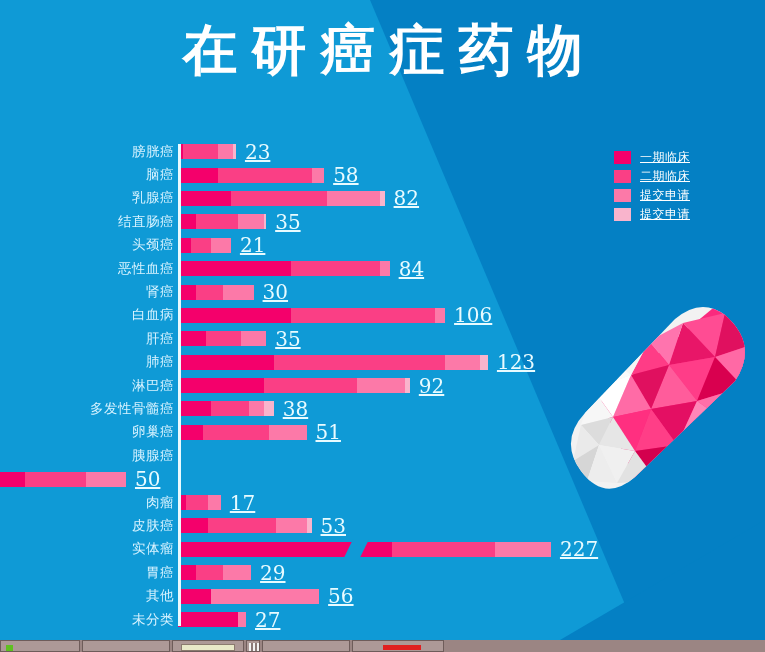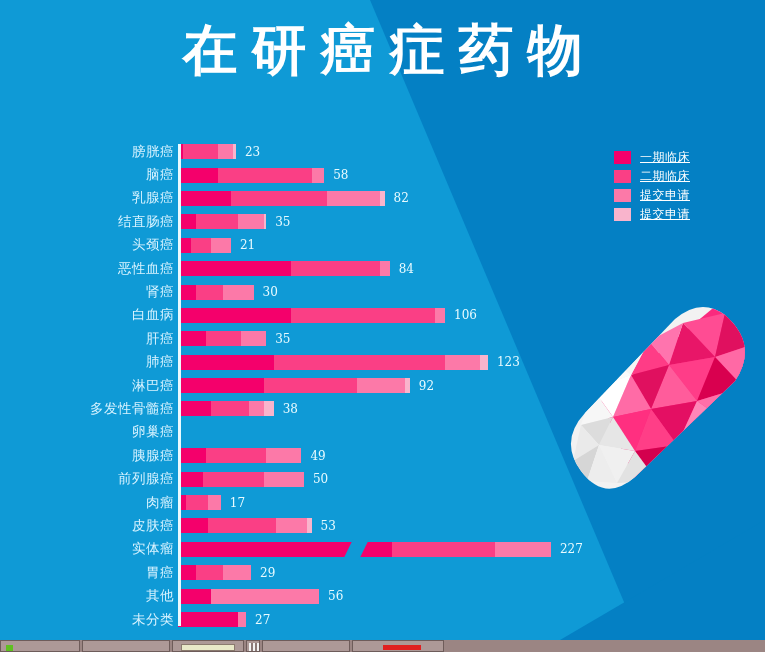--- a/index.html
+++ b/index.html
@@ -118,24 +118,25 @@
   }
   .bar {
     height: 15px;
     display: flex;
     flex: none;
     position: relative;
   }
   .seg { height: 100%; }
   .value {
     color: #e8fbff;
-    font-size: 12px;
+    font-size: 20px;
     margin-left: 9px;
     white-space: nowrap;
     font-family: "DejaVu Serif", "Liberation Serif", serif;
+    text-decoration: underline;
   }
   
   .break-mark {
     position: absolute;
     top: -3px;
     width: 16px;
     height: 21px;
     background: #0f9ad6;
     transform: skewX(-26deg);
   }
@@ -401,34 +402,33 @@
             <div class="seg" style="width: 32.76px; background: rgb(244, 0, 107);"></div>
             <div class="seg" style="width: 37.8px; background: rgb(250, 63, 133);"></div>
             <div class="seg" style="width: 15.12px; background: rgb(252, 121, 168);"></div>
             <div class="seg" style="width: 10.08px; background: rgb(249, 180, 204);"></div>
           </div>
           <div class="value">38</div>
         </div>
       </div>
       <div class="row">
         <div class="cat-label">卵巢癌</div>
+        <div class="bar-wrap">
+          <div class="bar">
+            <div class="seg" style="width: 25.2px; background: rgb(244, 0, 107);"></div>
+            <div class="seg" style="width: 65.52px; background: rgb(250, 63, 133);"></div>
+            <div class="seg" style="width: 37.8px; background: rgb(252, 121, 168);"></div>
+          </div>
+          <div class="value">51</div>
+        </div>
       </div>
       <div class="row">
         <div class="cat-label">胰腺癌</div>
-        <div class="bar-wrap">
-          <div class="bar">
-            <div class="seg" style="width: 27.72px; background: rgb(244, 0, 107);"></div>
-            <div class="seg" style="width: 60.48px; background: rgb(250, 63, 133);"></div>
-            <div class="seg" style="width: 35.28px; background: rgb(252, 121, 168);"></div>
-          </div>
-          <div class="value">49</div>
-        </div>
-      </div>
-      <div class="row">
-        <div class="cat-label">前列腺癌</div>
+      </div>
+      <div class="row">
         <div class="bar-wrap">
           <div class="bar">
             <div class="seg" style="width: 25.2px; background: rgb(244, 0, 107);"></div>
             <div class="seg" style="width: 60.48px; background: rgb(250, 63, 133);"></div>
             <div class="seg" style="width: 40.32px; background: rgb(252, 121, 168);"></div>
           </div>
           <div class="value">50</div>
         </div>
       </div>
       <div class="row">

